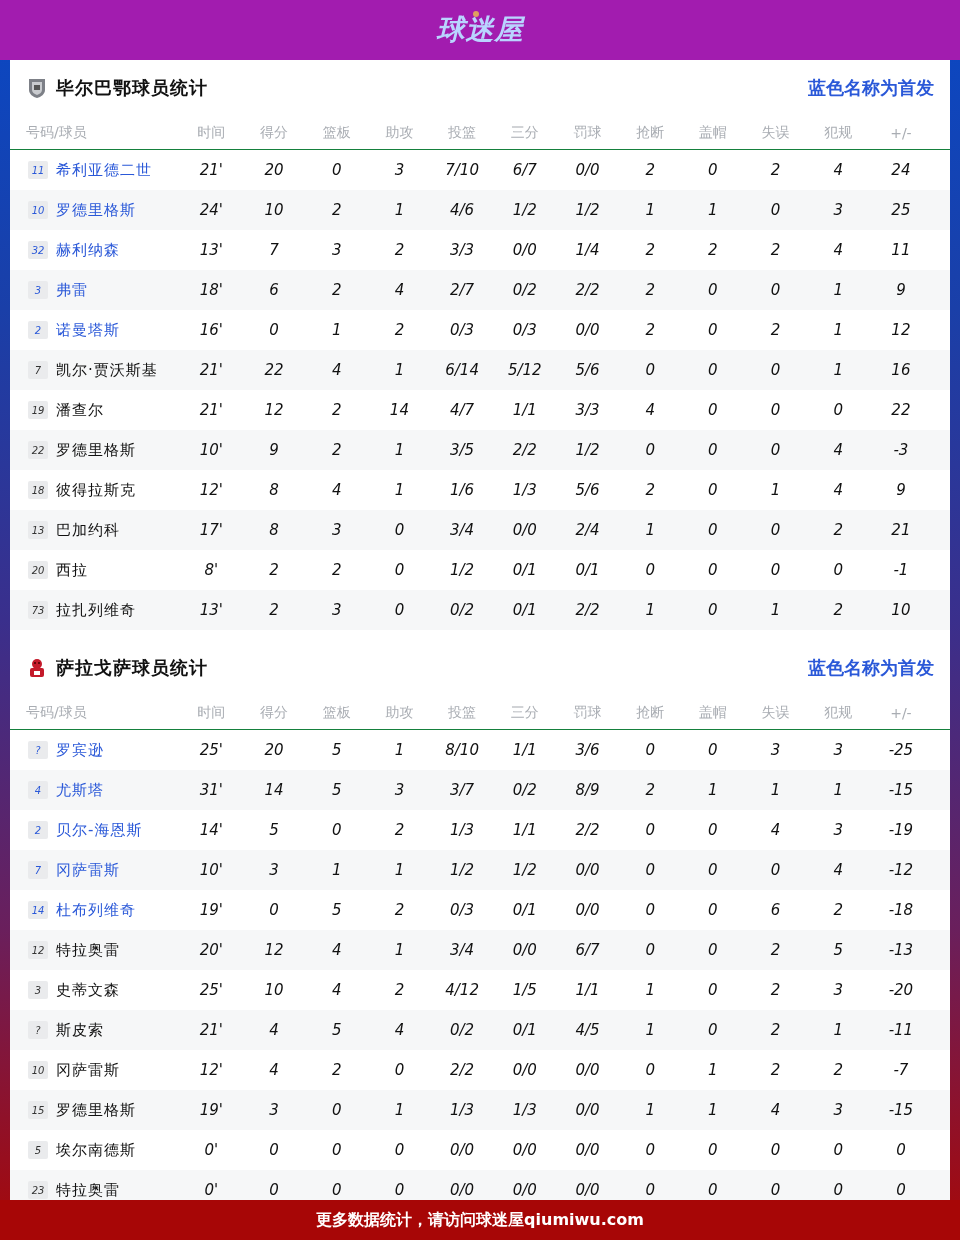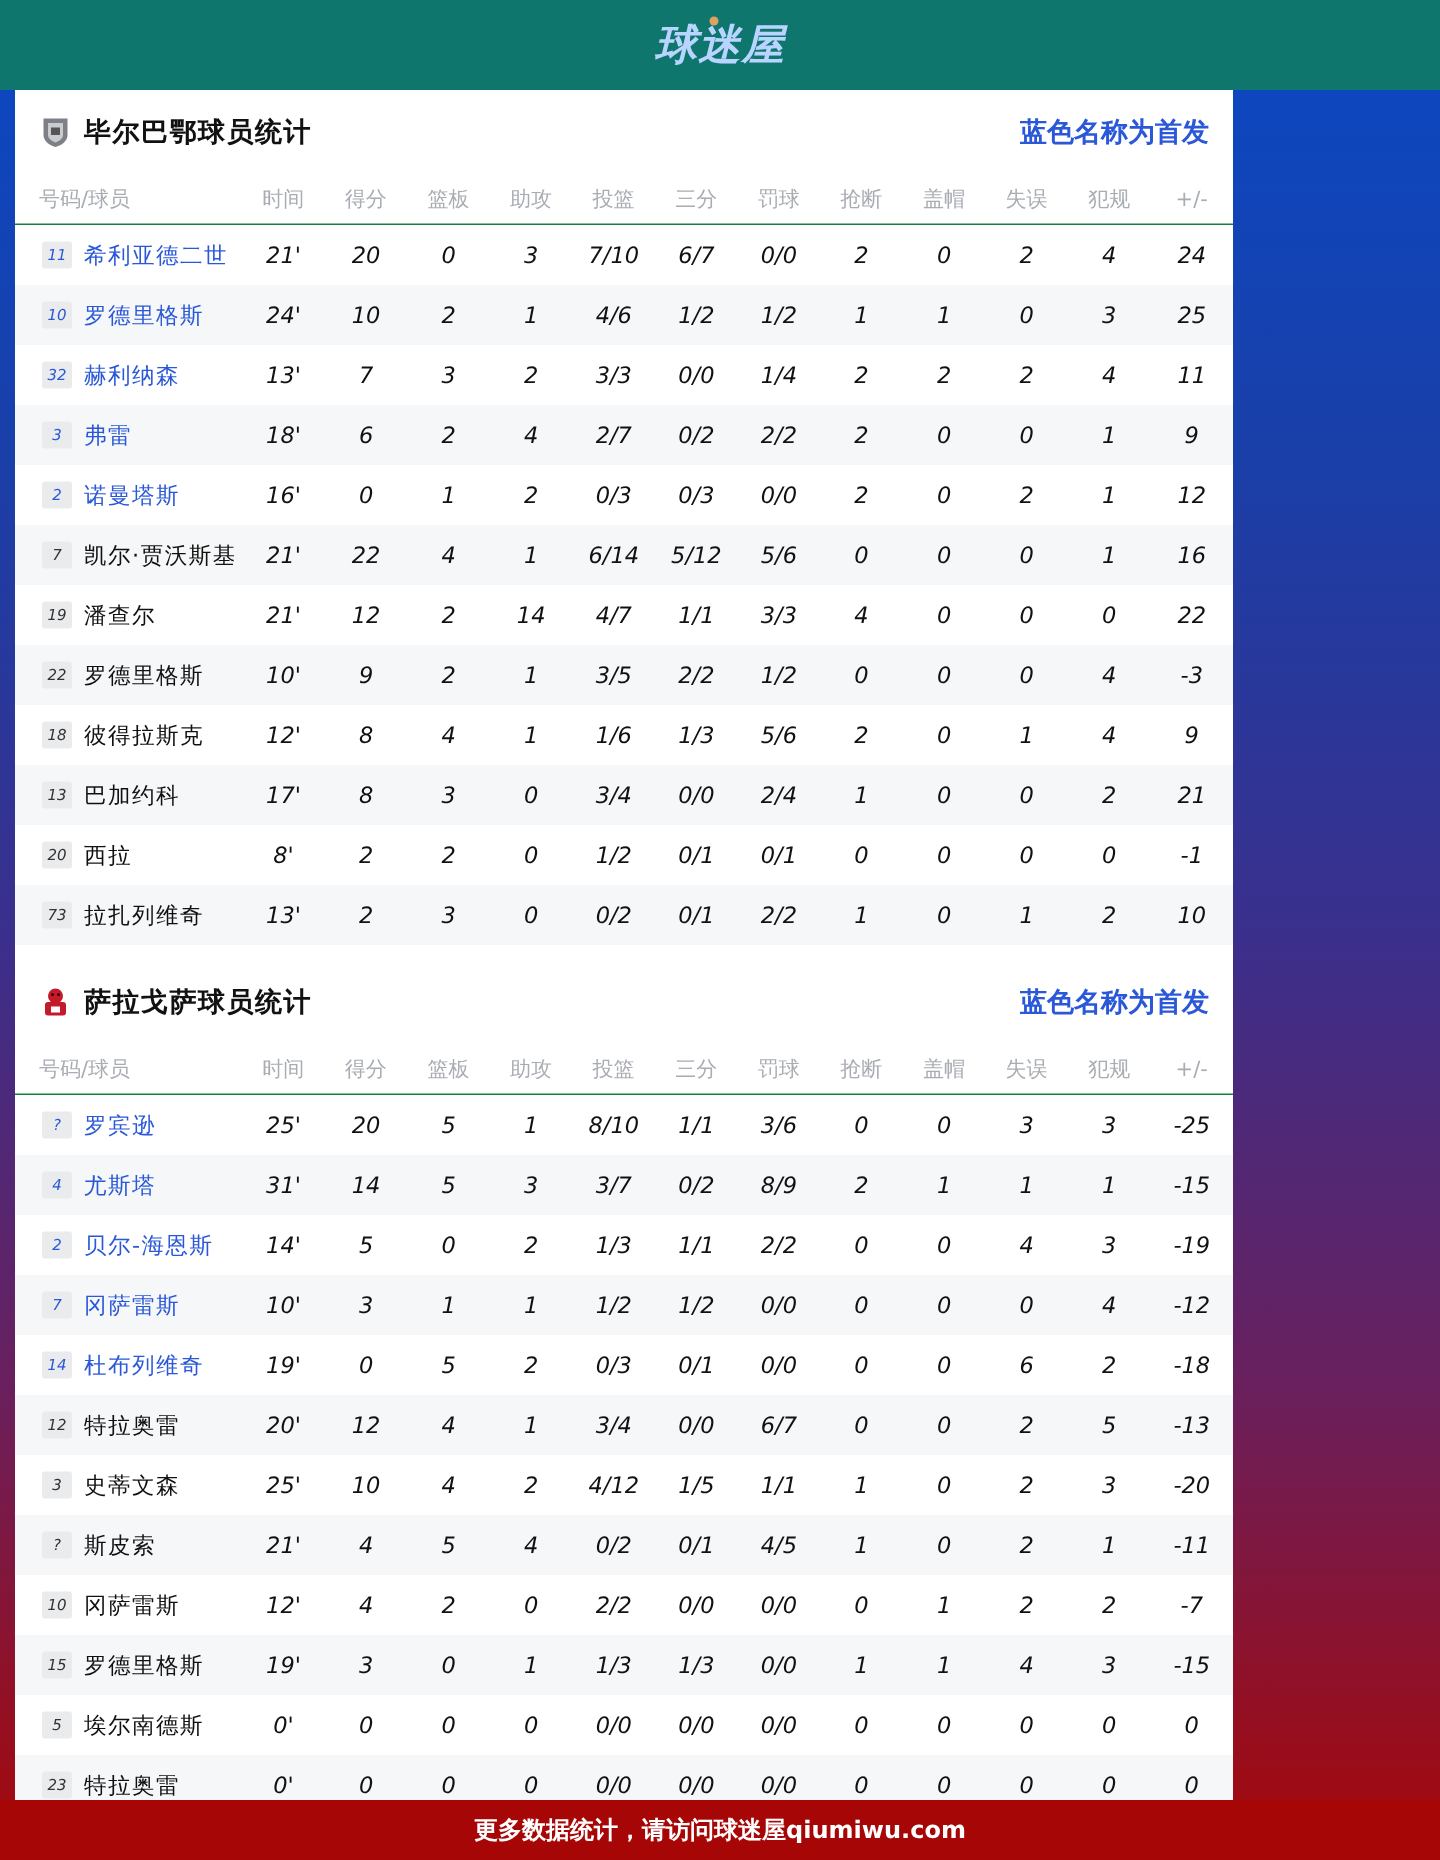--- a/index.html
+++ b/index.html
@@ -4,32 +4,32 @@
 <style>
   * { box-sizing: border-box; margin: 0; padding: 0; }
   html, body { width: 960px; height: 1240px; overflow: hidden; }
   body {
     font-family: "DejaVu Sans", "Liberation Sans", sans-serif;
     background: linear-gradient(180deg, #0a48c4 0%, #1a3fa8 25%, #3a2f8c 50%, #6a1f5c 75%, #a70808 100%);
     position: relative;
   }
   .topbar {
     height: 60px; display: flex; align-items: center; justify-content: center;
-    background: #0f766e;
+    background: #a21caf;
   }
   .logo {
     font-family: "DejaVu Sans", sans-serif; font-weight: bold; font-style: italic;
     font-size: 28px; color: #b9d4ff; letter-spacing: 1px; position: relative;
   }
   .logo .dot {
     position: absolute; left: 36px; top: 0px; width: 6px; height: 6px;
     border-radius: 50%; background: #e0a060;
   }
   .card {
-    position: absolute; left: 10px; top: 60px; width: 812px; height: 1140px;
+    position: absolute; left: 10px; top: 60px; width: 940px; height: 1140px;
     background: #ffffff;
   }
   .section-head {
     height: 56px; display: flex; align-items: center; justify-content: space-between;
     padding: 0 16px 0 16px;
   }
   .team-title { display: flex; align-items: center; gap: 8px; }
   .team-name { font-size: 18px; font-weight: bold; color: #111; letter-spacing: 1px; }
   .starter-note { font-size: 18px; color: #2a58d8; font-weight: bold; }
   .badge-logo { width: 22px; height: 22px; display: inline-block; }

